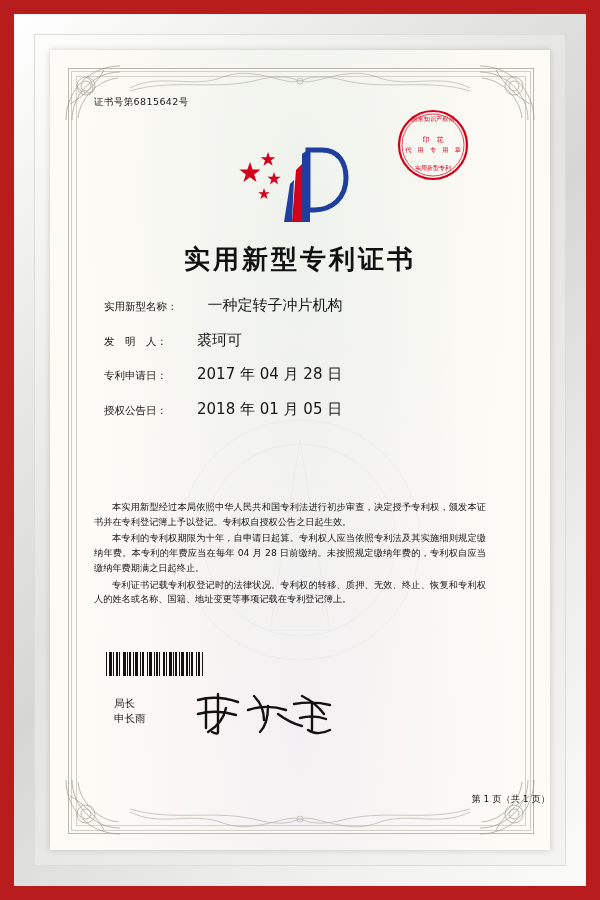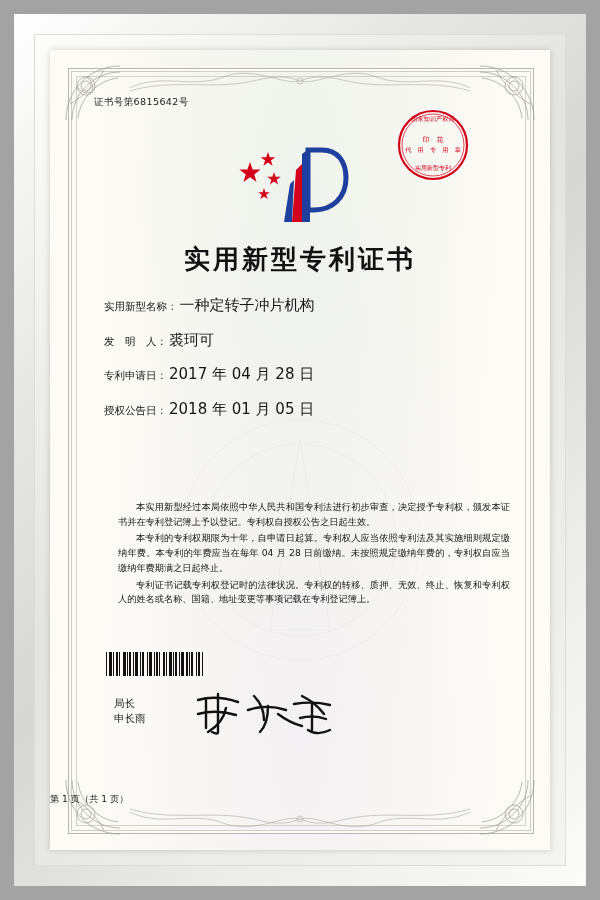--- a/index.html
+++ b/index.html
@@ -10,21 +10,21 @@
   body {
     width: 600px;
     height: 900px;
     font-family: "DejaVu Sans", "Liberation Sans", sans-serif;
     overflow: hidden;
   }
   .page {
     position: relative;
     width: 600px;
     height: 900px;
-    background: #a3a3a3;
+    background: #b91c1c;
   }
   
   .frame-outer {
     position: absolute;
     left: 14px; top: 14px;
     width: 572px; height: 872px;
     background:
       linear-gradient(135deg, #ffffff 0%, #e9e9e7 25%, #d6d6d4 50%, #ececea 75%, #fbfbfa 100%);
     box-shadow: 0 0 1px #cfcfcd inset;
   }
@@ -129,35 +129,36 @@
     top: 200px;
     left: 10px;
     right: 0;
     font-size: 10.5px;
     line-height: 1.2;
   }
   .field-row {
     display: flex;
     align-items: baseline;
     margin-bottom: 16.5px;
+    gap: 28px;
   }
   .field-label {
     white-space: pre;
     color: #151515;
     font-size: 10.5px;
   }
   .field-value {
     color: #151515;
     font-size: 15px;
     margin-left: 2px;
   }
   .paragraphs {
     position: absolute;
     top: 404px;
-    left: 24px;
+    left: 0;
     width: 392px;
     font-size: 9.2px;
     line-height: 1.62;
     text-align: justify;
     color: #141414;
   }
   .paragraphs p {
     margin: 0 0 1.5px 0;
     text-indent: 18px;
   }
@@ -198,21 +199,21 @@
     position: absolute;
     right: 36px;
     top: 12px;
     width: 74px;
     height: 74px;
   }
   .page-foot {
     position: absolute;
     left: 0; right: 0;
     bottom: 44px;
-    text-align: left;
+    text-align: right;
     font-size: 9.2px;
     color: #1a1a1a;
   }
   .watermark {
     position: absolute;
     left: 50%;
     top: 330px;
     transform: translateX(-50%);
     width: 320px;
     height: 320px;

